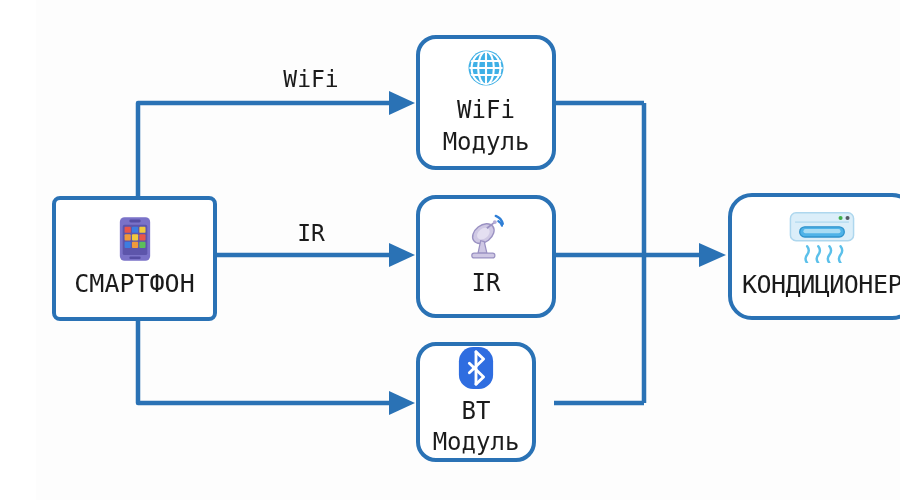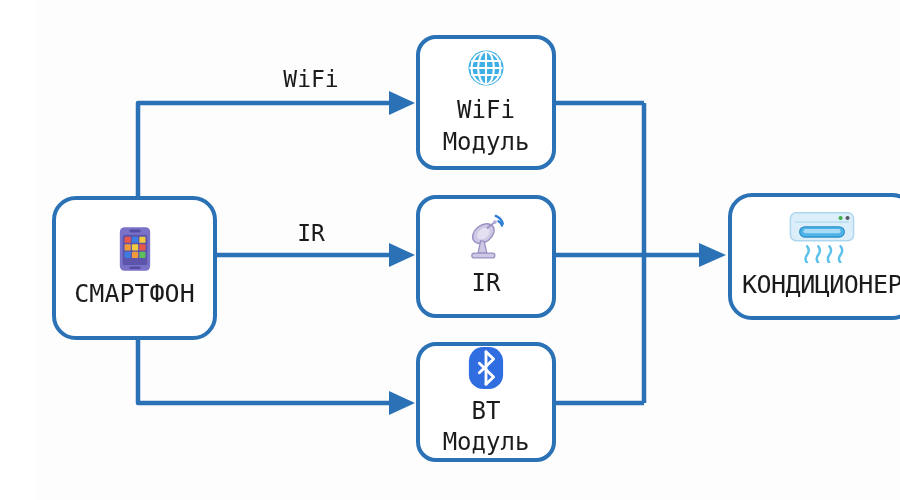--- a/index.html
+++ b/index.html
@@ -26,25 +26,25 @@
     z-index:1;
     box-sizing:border-box;
   }
   .node .icon{display:block;line-height:0;margin-bottom:6px;}
   .node .label{
     color:#1b1b1b;text-align:center;
     font-size:24px;line-height:1.3;
     white-space:nowrap;
   }
   .node .label .ln{display:block;}
-  #node-smartphone{left:16px;top:196px;width:165px;height:144px;border-radius:24px;}
+  #node-smartphone{left:16px;top:196px;width:165px;height:125px;border-radius:8px;}
   #node-smartphone .label{font-size:25px;}
   #node-wifi{left:380px;top:35px;width:140px;height:135px;border-radius:20px;}
   #node-ir{left:380px;top:195px;width:140px;height:123px;border-radius:20px;}
-  #node-bt{left:380px;top:342px;width:140px;height:120px;border-radius:20px;}
+  #node-bt{left:380px;top:342px;width:120px;height:120px;border-radius:20px;}
   #node-ac{left:692px;top:193px;width:188px;height:127px;border-radius:24px;}
   #node-ac .label{font-size:25px;letter-spacing:-0.5px;}
   .edge-label{
     position:absolute;
     color:#1b1b1b;font-size:23px;
     text-align:center;z-index:1;
     white-space:nowrap;
   }
   #edge-label-wifi{left:215px;top:66px;width:120px;}
   #edge-label-ir{left:215px;top:220px;width:120px;}

